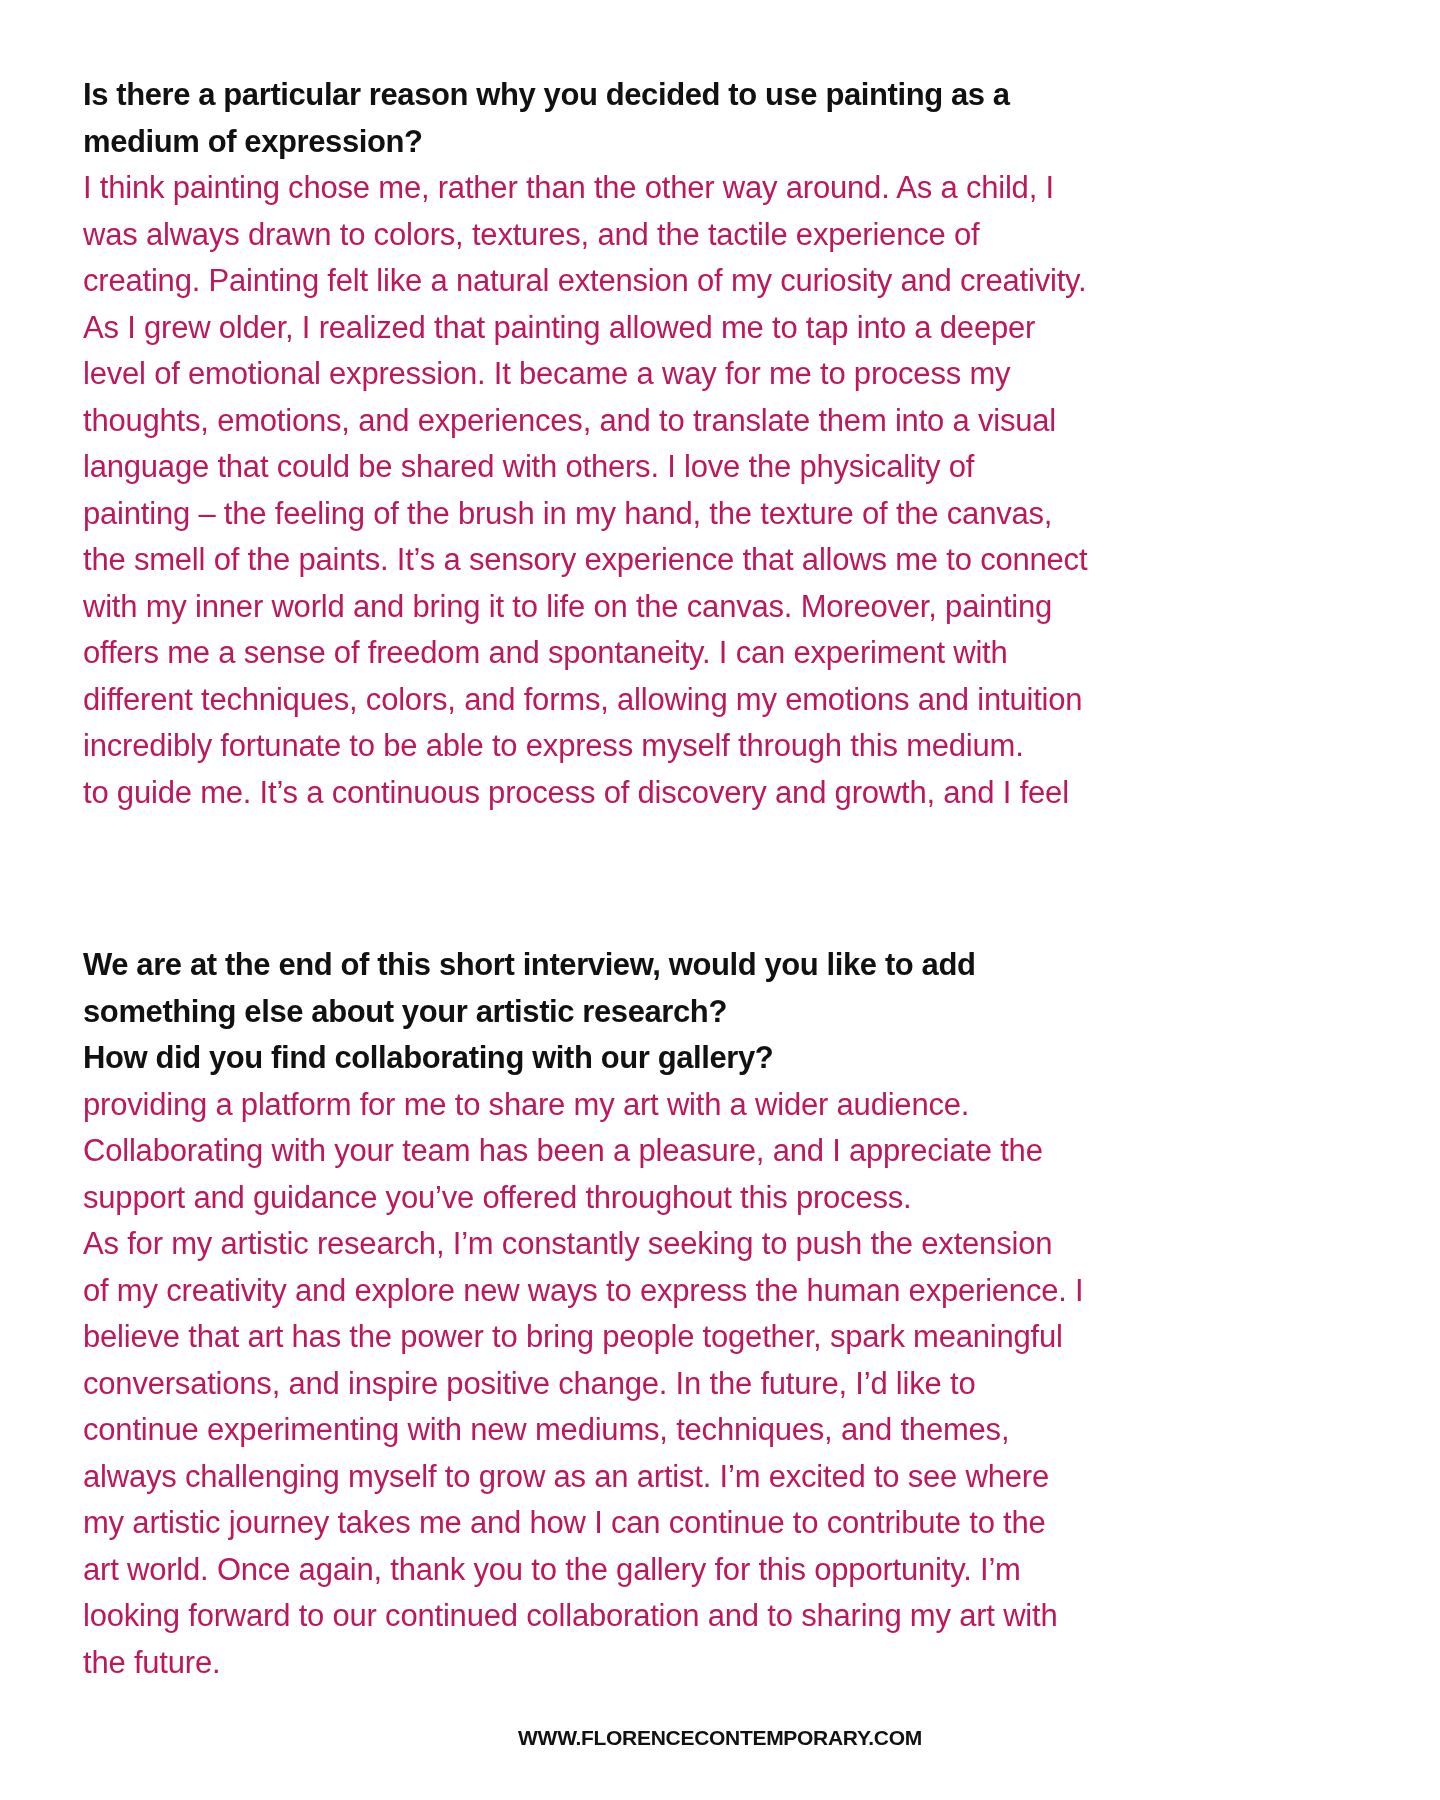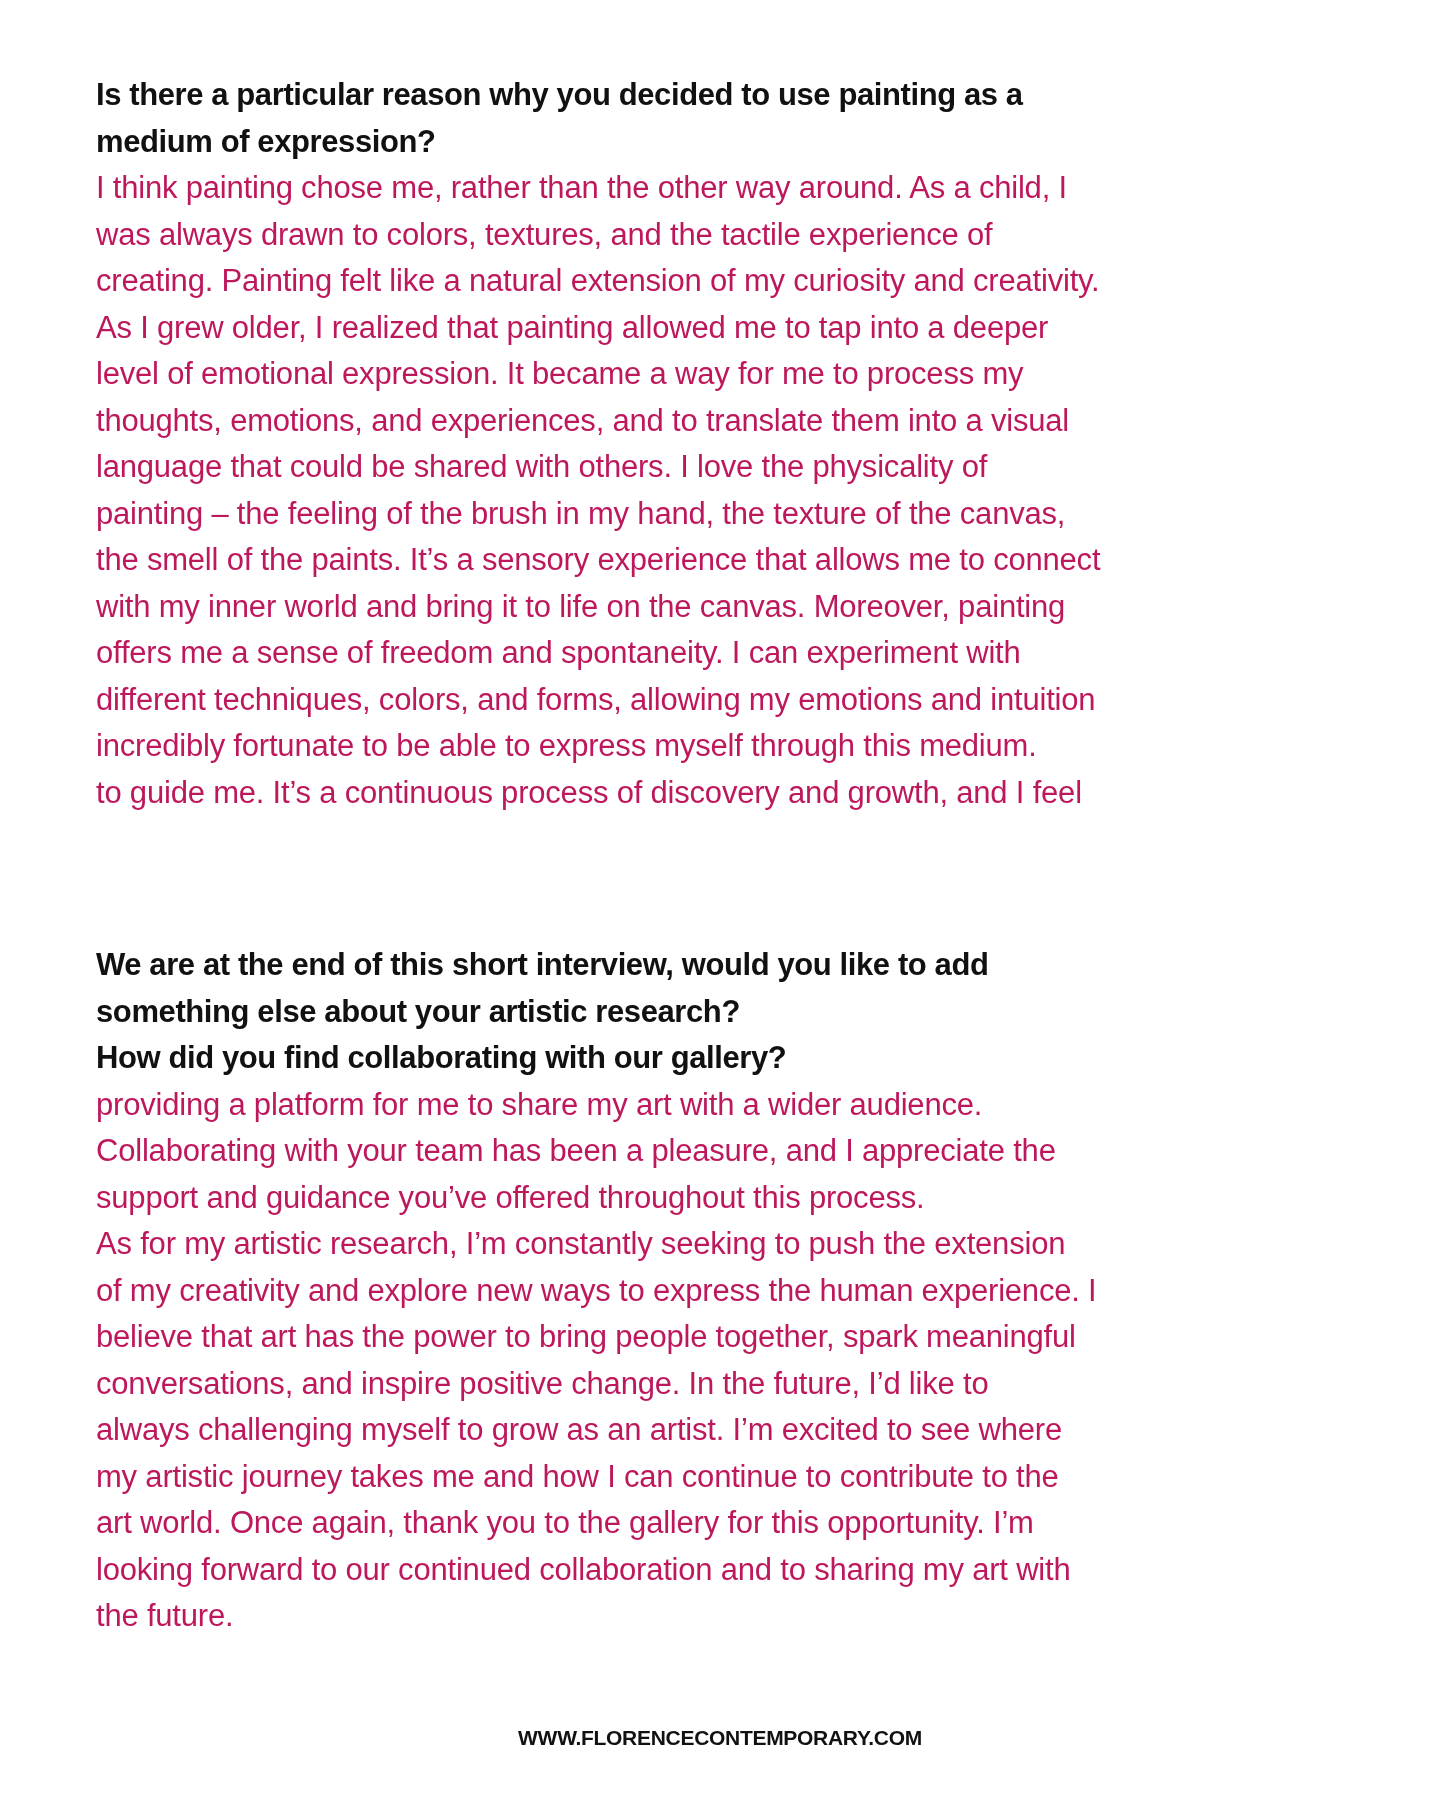--- a/index.html
+++ b/index.html
@@ -1,18 +1,18 @@
 <!DOCTYPE html>
 <html><head>
 <meta charset="utf-8">
 <style>
   html, body { margin: 0; padding: 0; background: #ffffff; }
   body { width: 1440px; height: 1800px; position: relative; overflow: hidden;
          font-family: "Liberation Sans", sans-serif; color: #1a1a1a; }
-  .block { position: absolute; left: 96px; width: 1300px; }
+  .block { position: absolute; left: 83px; width: 1300px; }
   .line { display: block; white-space: nowrap; font-size: 31px; line-height: 46.5px; letter-spacing: -0.2px; }
   .q .line { font-weight: bold; color: #111111; letter-spacing: -0.4px; }
   .a .line { font-weight: normal; color: #be185d; }
   #sec1 { top: 72px; }
   #sec2 { top: 910px; margin-top: 32px; }
   .footer { position: absolute; top: 1726px; left: 0; width: 1440px; text-align: center;
             font-weight: bold; font-size: 21px; letter-spacing: -0.3px; color: #111111; }
 </style>
 </head>
 <body>
@@ -47,20 +47,21 @@
     <span class="line">How did you find collaborating with our gallery?</span>
   </div>
   <div class="a">
     <span class="line">providing a platform for me to share my art with a wider audience.</span>
     <span class="line">Collaborating with your team has been a pleasure, and I appreciate the</span>
     <span class="line">support and guidance you’ve offered throughout this process.</span>
     <span class="line">As for my artistic research, I’m constantly seeking to push the extension</span>
     <span class="line">of my creativity and explore new ways to express the human experience. I</span>
     <span class="line">believe that art has the power to bring people together, spark meaningful</span>
     <span class="line">conversations, and inspire positive change. In the future, I’d like to</span>
+    <span class="line">continue experimenting with new mediums, techniques, and themes,</span>
     <span class="line">always challenging myself to grow as an artist. I’m excited to see where</span>
     <span class="line">my artistic journey takes me and how I can continue to contribute to the</span>
     <span class="line">art world. Once again, thank you to the gallery for this opportunity. I’m</span>
     <span class="line">looking forward to our continued collaboration and to sharing my art with</span>
     <span class="line">the future.</span>
   </div>
 </div>
 
 <div class="footer">WWW.FLORENCECONTEMPORARY.COM</div>
 

